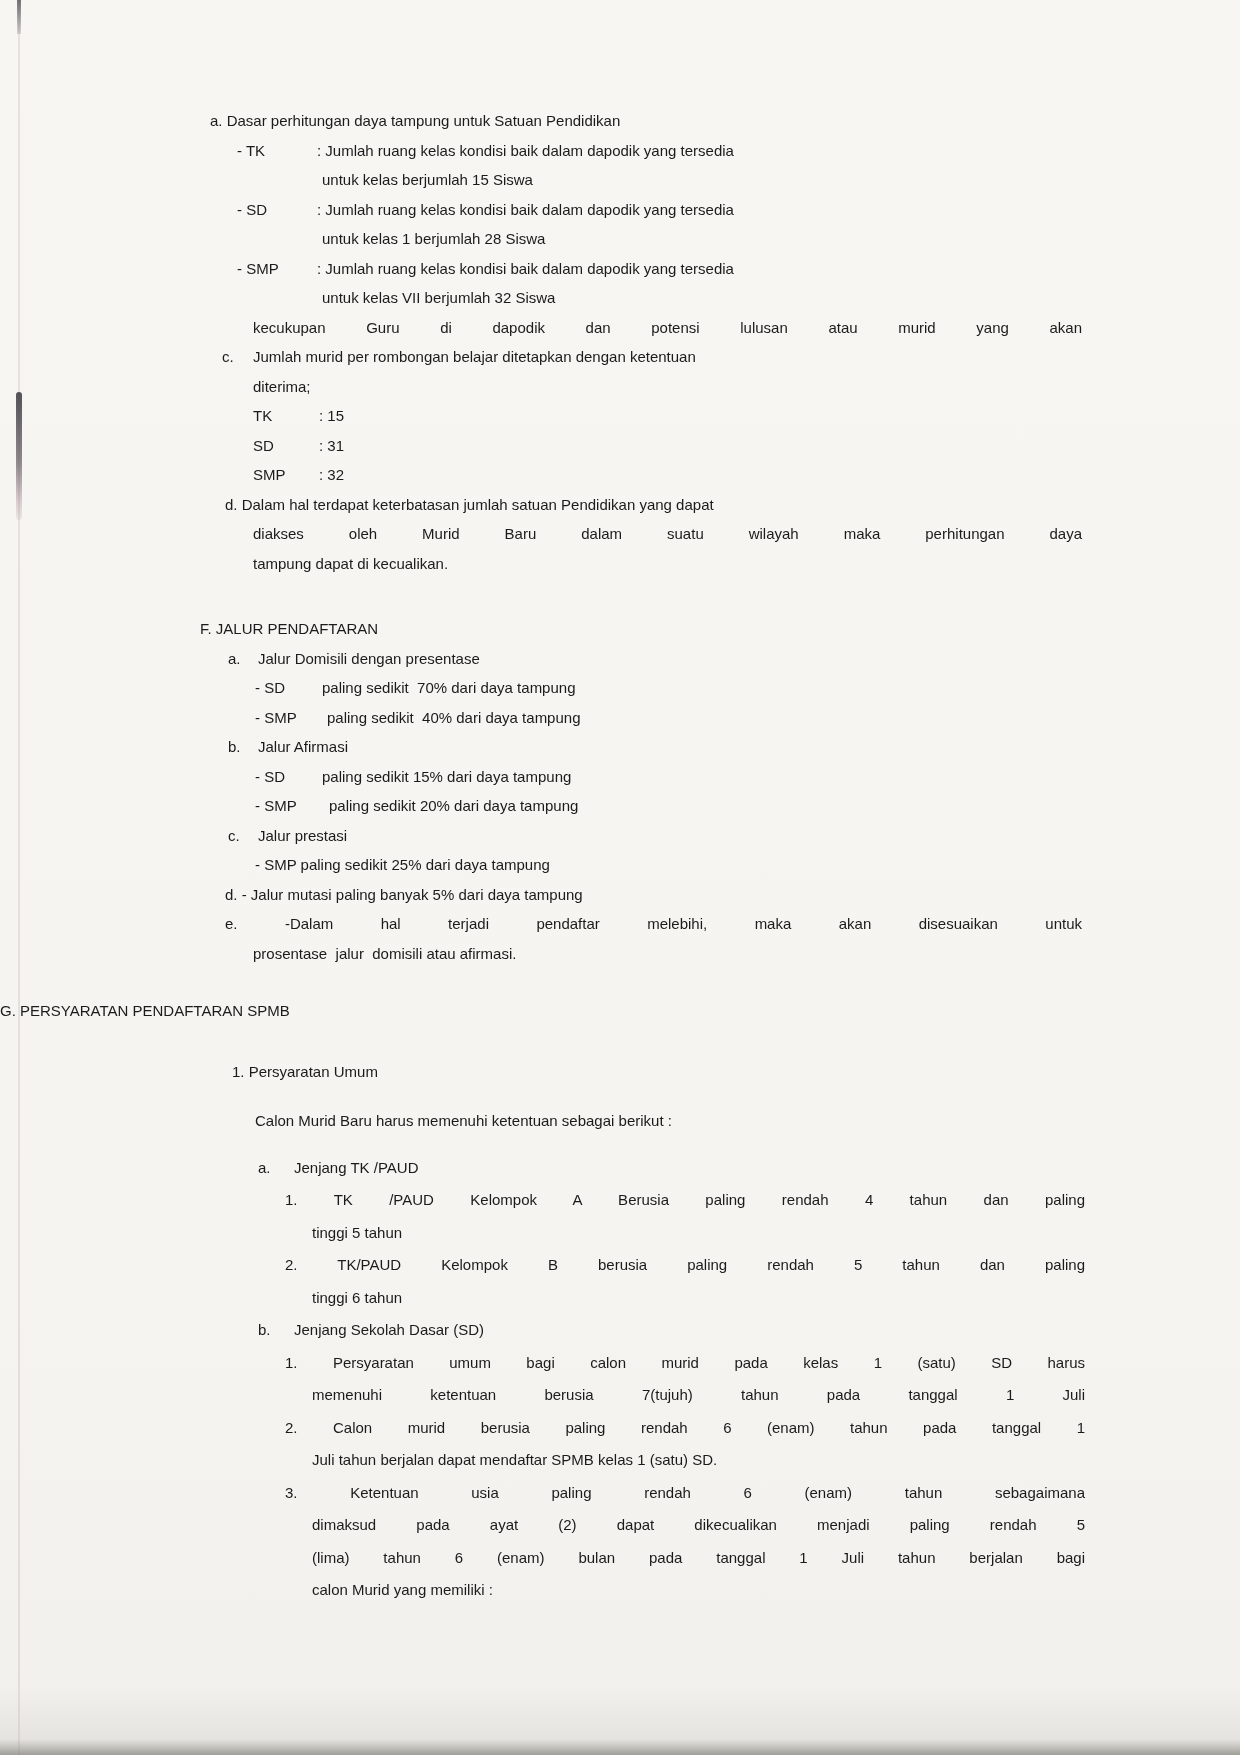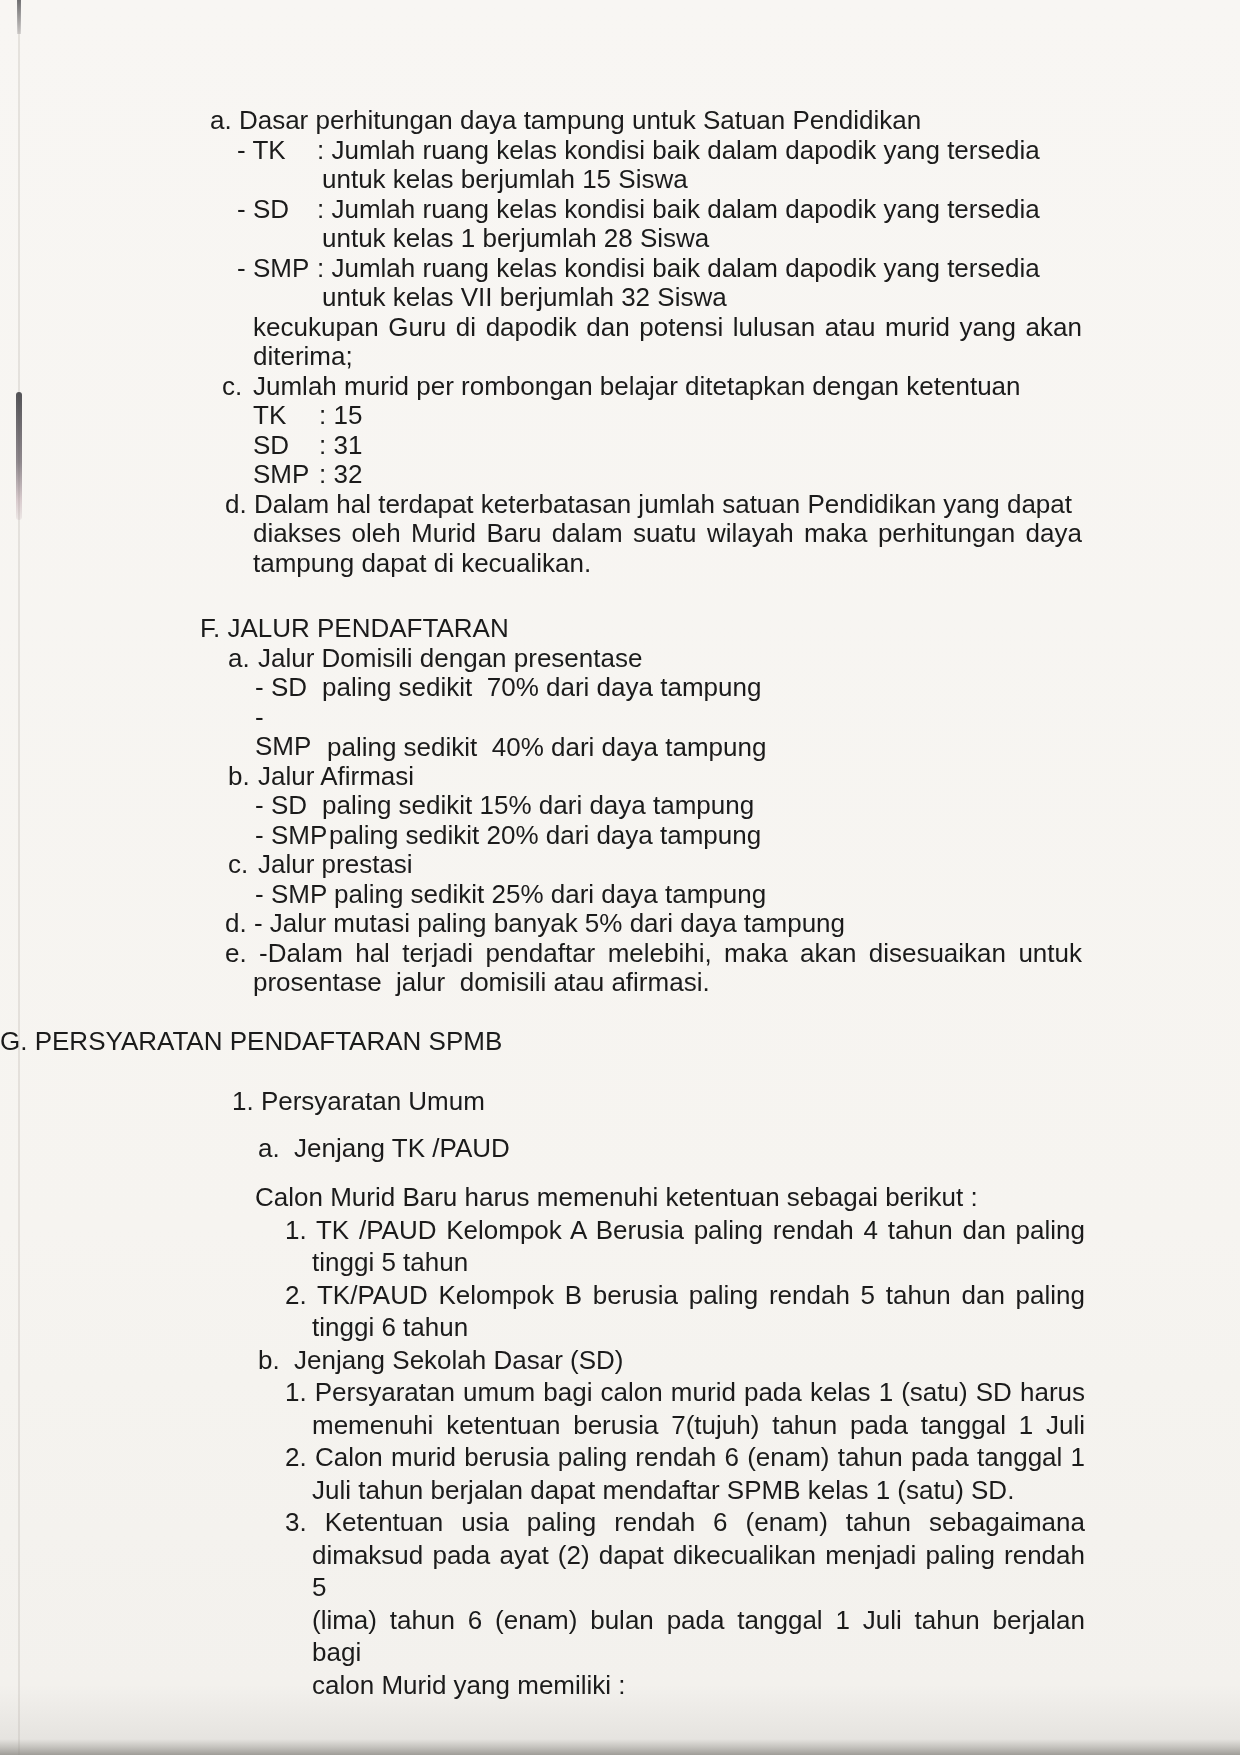--- a/index.html
+++ b/index.html
@@ -16,21 +16,21 @@
     color:#1b1b1b;
   }
   .paper-tint{
     position:absolute;inset:0;
     background:linear-gradient(180deg, #f8f6f3 0%, #f6f4f0 70%, #f3f1ed 96%, #e6e4e0 99%);
     pointer-events:none;
   }
   .doc{
     position:absolute;top:0;left:0;right:0;
     padding-top:106px;
-    font-size:26px;
+    font-size:15px;
   }
   .line{
     line-height:29.5px;
     white-space:pre-wrap;
   }
   .just{
     text-align:justify;
     text-align-last:justify;
     -moz-text-align-last:justify;
   }
@@ -63,44 +63,44 @@
   <div class="streak"></div>
   <div class="doc" id="doc" style="color: rgb(27, 27, 27);">
       <div class="line" style="line-height: 29.5px; margin-left: 210px;">a. Dasar perhitungan daya tampung untuk Satuan Pendidikan</div>
       <div class="line" style="line-height: 29.5px; margin-left: 237px;"><span class="marker" style="width: 80px;">- TK</span><span>: Jumlah ruang kelas kondisi baik dalam dapodik yang tersedia</span></div>
       <div class="line" style="line-height: 29.5px; margin-left: 322px;">untuk kelas berjumlah 15 Siswa</div>
       <div class="line" style="line-height: 29.5px; margin-left: 237px;"><span class="marker" style="width: 80px;">- SD</span><span>: Jumlah ruang kelas kondisi baik dalam dapodik yang tersedia</span></div>
       <div class="line" style="line-height: 29.5px; margin-left: 322px;">untuk kelas 1 berjumlah 28 Siswa</div>
       <div class="line" style="line-height: 29.5px; margin-left: 237px;"><span class="marker" style="width: 80px;">- SMP</span><span>: Jumlah ruang kelas kondisi baik dalam dapodik yang tersedia</span></div>
       <div class="line" style="line-height: 29.5px; margin-left: 322px;">untuk kelas VII berjumlah 32 Siswa</div>
       <div class="line just" style="line-height: 29.5px; margin-left: 253px; width: 829px;">kecukupan Guru di dapodik dan potensi lulusan atau murid yang akan</div>
+      <div class="line" style="line-height: 29.5px; margin-left: 222px;"><span class="marker" style="width: 31px;">c.</span><span>Jumlah murid per rombongan belajar ditetapkan dengan ketentuan</span></div>
       <div class="line" style="line-height: 29.5px; margin-left: 253px;">diterima;</div>
-      <div class="line" style="line-height: 29.5px; margin-left: 222px;"><span class="marker" style="width: 31px;">c.</span><span>Jumlah murid per rombongan belajar ditetapkan dengan ketentuan</span></div>
       <div class="line" style="line-height: 29.5px; margin-left: 253px;"><span class="marker" style="width: 66px;">TK</span><span>: 15</span></div>
       <div class="line" style="line-height: 29.5px; margin-left: 253px;"><span class="marker" style="width: 66px;">SD</span><span>: 31</span></div>
       <div class="line" style="line-height: 29.5px; margin-left: 253px;"><span class="marker" style="width: 66px;">SMP</span><span>: 32</span></div>
       <div class="line" style="line-height: 29.5px; margin-left: 225px;">d. Dalam hal terdapat keterbatasan jumlah satuan Pendidikan yang dapat</div>
       <div class="line just" style="line-height: 29.5px; margin-left: 253px; width: 829px;">diakses oleh Murid Baru dalam suatu wilayah maka perhitungan daya</div>
       <div class="line" style="line-height: 29.5px; margin-left: 253px;">tampung dapat di kecualikan.</div>
       <div class="line" style="line-height: 29.5px; margin-left: 200px; margin-top: 36px;">F. JALUR PENDAFTARAN</div>
       <div class="line" style="line-height: 29.5px; margin-left: 228px;"><span class="marker" style="width: 30px;">a.</span><span>Jalur Domisili dengan presentase</span></div>
       <div class="line" style="line-height: 29.5px; margin-left: 255px;"><span class="marker" style="width: 67px;">- SD</span><span>paling sedikit  70% dari daya tampung</span></div>
       <div class="line" style="line-height: 29.5px; margin-left: 255px;"><span class="marker" style="width: 72px;">- SMP</span><span>paling sedikit  40% dari daya tampung</span></div>
       <div class="line" style="line-height: 29.5px; margin-left: 228px;"><span class="marker" style="width: 30px;">b.</span><span>Jalur Afirmasi</span></div>
       <div class="line" style="line-height: 29.5px; margin-left: 255px;"><span class="marker" style="width: 67px;">- SD</span><span>paling sedikit 15% dari daya tampung</span></div>
       <div class="line" style="line-height: 29.5px; margin-left: 255px;"><span class="marker" style="width: 74px;">- SMP</span><span>paling sedikit 20% dari daya tampung</span></div>
       <div class="line" style="line-height: 29.5px; margin-left: 228px;"><span class="marker" style="width: 30px;">c.</span><span>Jalur prestasi</span></div>
       <div class="line" style="line-height: 29.5px; margin-left: 255px;">- SMP paling sedikit 25% dari daya tampung</div>
       <div class="line" style="line-height: 29.5px; margin-left: 225px;">d. - Jalur mutasi paling banyak 5% dari daya tampung</div>
       <div class="line just" style="line-height: 29.5px; margin-left: 225px; width: 857px;">e. -Dalam hal terjadi pendaftar melebihi, maka akan disesuaikan untuk</div>
       <div class="line" style="line-height: 29.5px; margin-left: 253px;">prosentase  jalur  domisili atau afirmasi.</div>
       <div class="line" style="line-height: 32.5px; margin-top: 27px;">G. PERSYARATAN PENDAFTARAN SPMB</div>
       <div class="line" style="line-height: 32.5px; margin-left: 232px; margin-top: 28px;">1. Persyaratan Umum</div>
+      <div class="line" style="line-height: 32.5px; margin-left: 255px; margin-top: 17px;">Calon Murid Baru harus memenuhi ketentuan sebagai berikut :</div>
       <div class="line" style="line-height: 32.5px; margin-left: 258px; margin-top: 14px;"><span class="marker" style="width: 36px;">a.</span><span>Jenjang TK /PAUD</span></div>
-      <div class="line" style="line-height: 32.5px; margin-left: 255px; margin-top: 17px;">Calon Murid Baru harus memenuhi ketentuan sebagai berikut :</div>
       <div class="line just" style="line-height: 32.5px; margin-left: 285px; width: 800px;">1. TK /PAUD Kelompok A Berusia paling rendah 4 tahun dan paling</div>
       <div class="line" style="line-height: 32.5px; margin-left: 312px;">tinggi 5 tahun</div>
       <div class="line just" style="line-height: 32.5px; margin-left: 285px; width: 800px;">2. TK/PAUD Kelompok B berusia paling rendah 5 tahun dan paling</div>
       <div class="line" style="line-height: 32.5px; margin-left: 312px;">tinggi 6 tahun</div>
       <div class="line" style="line-height: 32.5px; margin-left: 258px;"><span class="marker" style="width: 36px;">b.</span><span>Jenjang Sekolah Dasar (SD)</span></div>
       <div class="line just" style="line-height: 32.5px; margin-left: 285px; width: 800px;">1. Persyaratan umum bagi calon murid pada kelas 1 (satu) SD harus</div>
       <div class="line just" style="line-height: 32.5px; margin-left: 312px; width: 773px;">memenuhi ketentuan berusia 7(tujuh) tahun pada tanggal 1 Juli</div>
       <div class="line just" style="line-height: 32.5px; margin-left: 285px; width: 800px;">2. Calon murid berusia paling rendah 6 (enam) tahun pada tanggal 1</div>
       <div class="line" style="line-height: 32.5px; margin-left: 312px;">Juli tahun berjalan dapat mendaftar SPMB kelas 1 (satu) SD.</div>
       <div class="line just" style="line-height: 32.5px; margin-left: 285px; width: 800px;">3. Ketentuan usia paling rendah 6 (enam) tahun sebagaimana</div>

